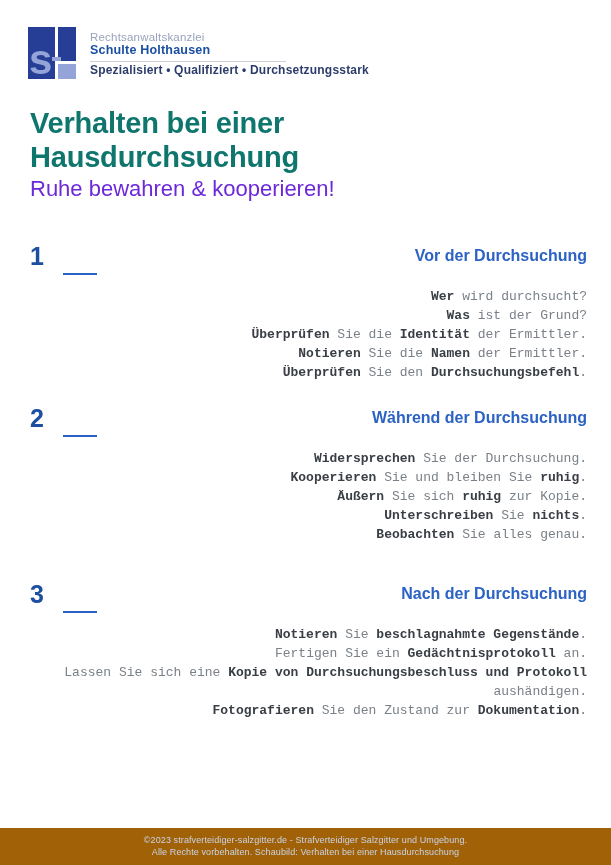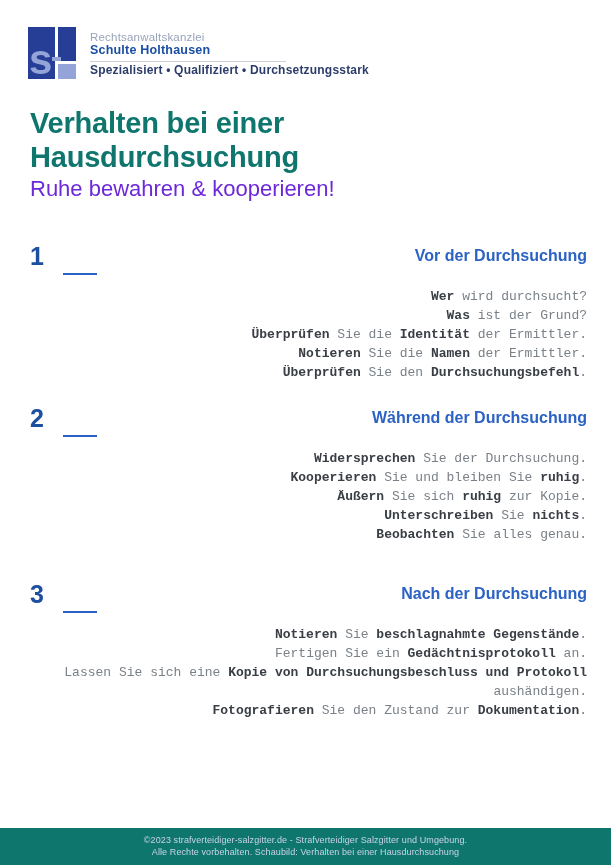--- a/index.html
+++ b/index.html
@@ -29,21 +29,21 @@
   .step-num { flex:0 0 33px; width:33px; font-size:25px; font-weight:700; color:#1d4fa0; line-height:26px; margin-top:-3px; }
   .step-body { flex:1;text-align:right; }
   .step-heading { margin:0; font-size:16px; font-weight:700; color:#2b62c4; line-height:20px; }
   .step-rule { width:34px; height:2px; background:#2b62c4; margin-top:7px; }
   .step-lines { margin-top:12px;font-family:Liberation Mono, monospace; }
   .line { margin:0; font-size:13px; line-height:19px; color:#7a8087; }
   .seg-bold { font-weight:700; color:#393e45; }
 
   
   .footer { position:absolute; left:0; right:0; bottom:0; height:37px; box-sizing:border-box;
-            background:#0f766e; color:#c9d3e8; text-align:center; padding-top:7px; }
+            background:#a16207; color:#c9d3e8; text-align:center; padding-top:7px; }
   .footer-line { font-size:9px; line-height:11.5px; letter-spacing:0.1px; }
 </style>
 </head>
 <body>
 
 <div class="page">
 
   <header class="letterhead">
     <div class="logo">
       <svg width="48" height="52" viewBox="0 0 48 52" xmlns="http://www.w3.org/2000/svg">

